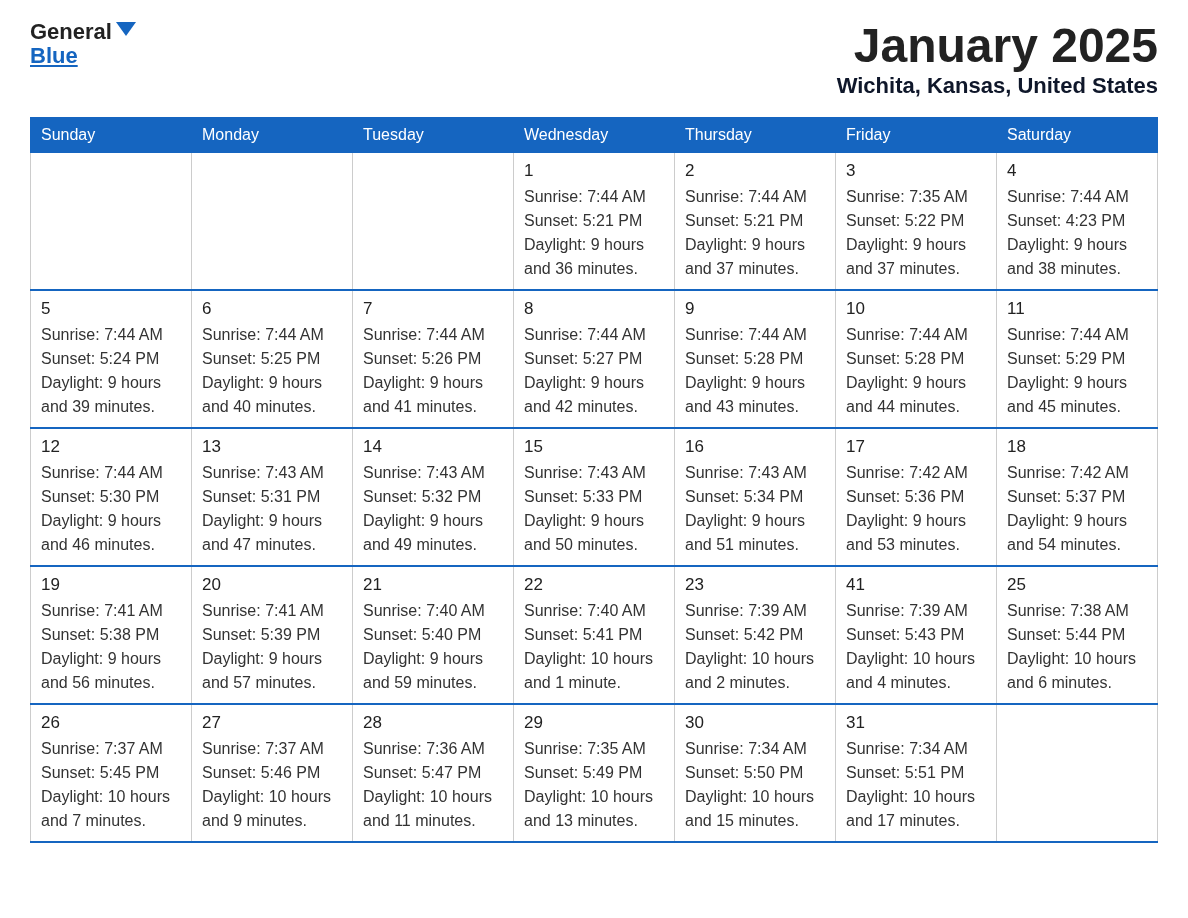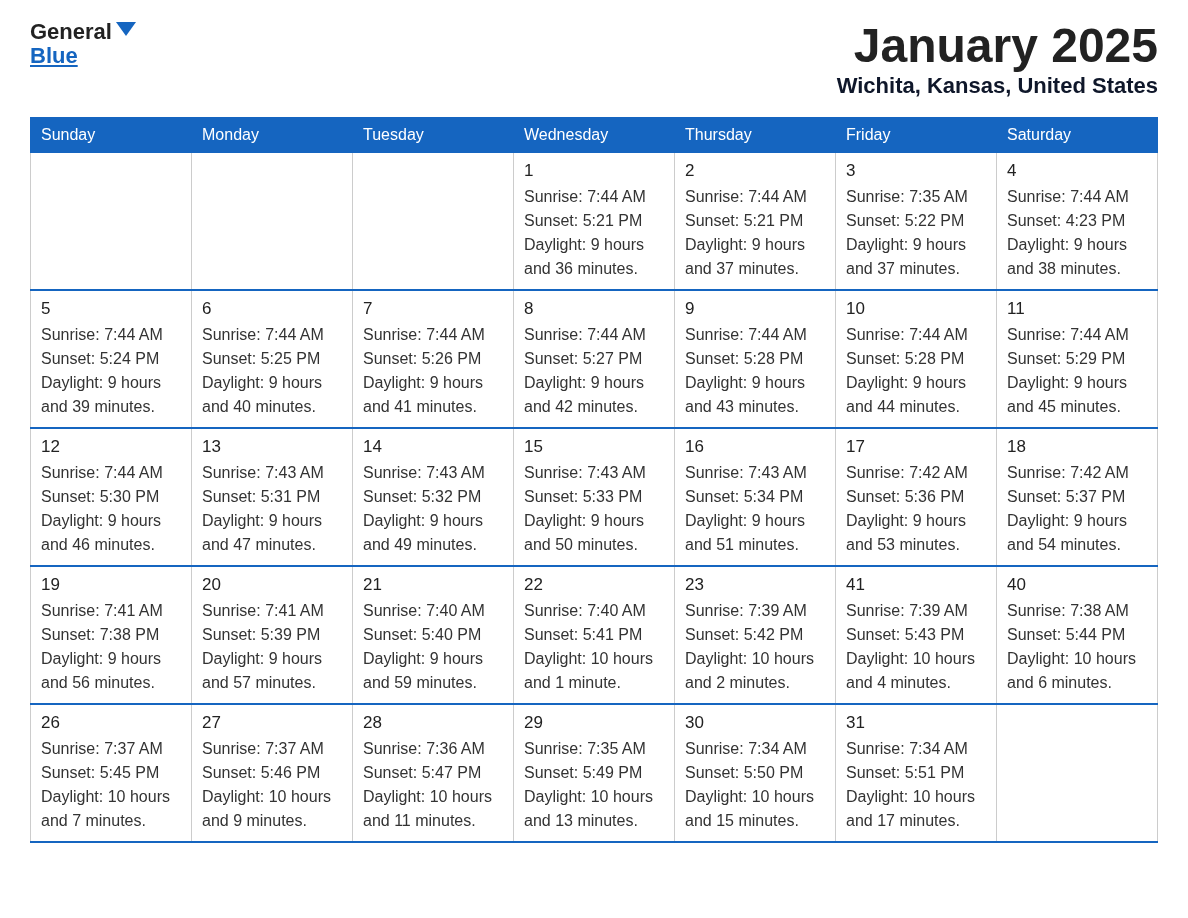--- a/index.html
+++ b/index.html
@@ -244,21 +244,21 @@
           <div class="day-number">18</div>
           <div class="day-info">Sunrise: 7:42 AM
 Sunset: 5:37 PM
 Daylight: 9 hours and 54 minutes.</div>
         </td>
       </tr>
       <tr>
         <td>
           <div class="day-number">19</div>
           <div class="day-info">Sunrise: 7:41 AM
-Sunset: 7:38 PM
+Sunset: 5:38 PM
 Daylight: 9 hours and 56 minutes.</div>
         </td>
         <td>
           <div class="day-number">20</div>
           <div class="day-info">Sunrise: 7:41 AM
 Sunset: 5:39 PM
 Daylight: 9 hours and 57 minutes.</div>
         </td>
         <td>
           <div class="day-number">21</div>
@@ -278,21 +278,21 @@
 Sunset: 5:42 PM
 Daylight: 10 hours and 2 minutes.</div>
         </td>
         <td>
           <div class="day-number">41</div>
           <div class="day-info">Sunrise: 7:39 AM
 Sunset: 5:43 PM
 Daylight: 10 hours and 4 minutes.</div>
         </td>
         <td>
-          <div class="day-number">40</div>
+          <div class="day-number">25</div>
           <div class="day-info">Sunrise: 7:38 AM
 Sunset: 5:44 PM
 Daylight: 10 hours and 6 minutes.</div>
         </td>
       </tr>
       <tr>
         <td>
           <div class="day-number">26</div>
           <div class="day-info">Sunrise: 7:37 AM
 Sunset: 5:45 PM

